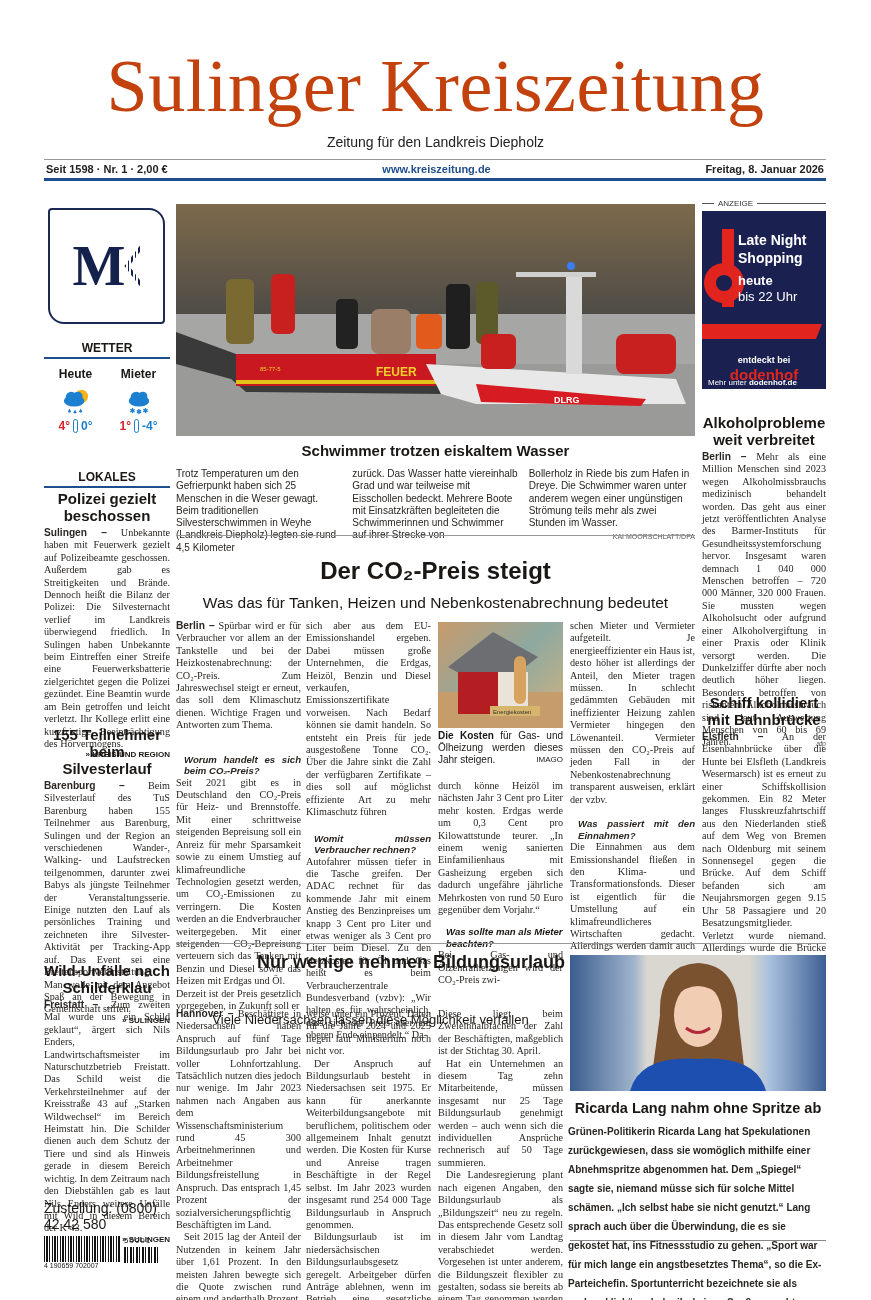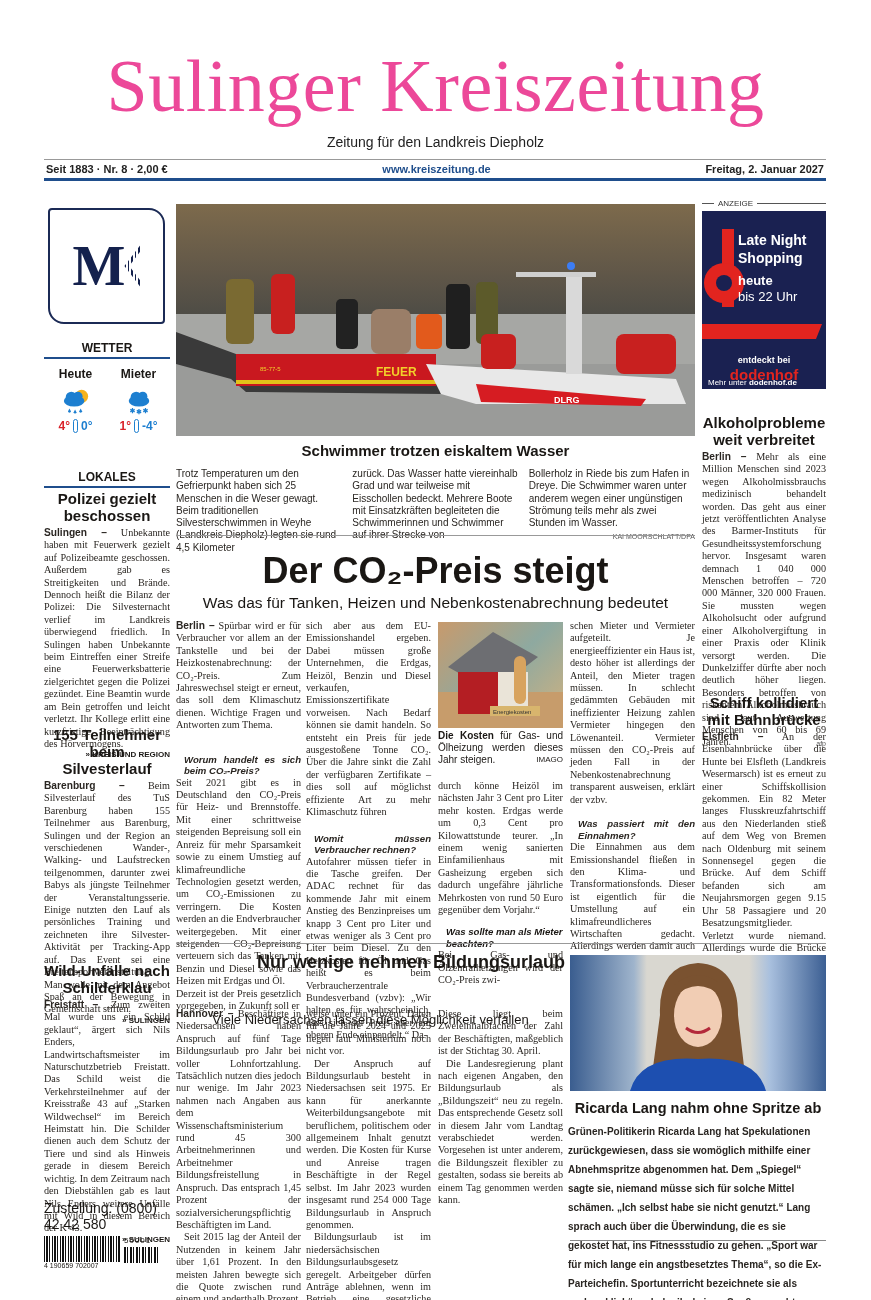--- a/index.html
+++ b/index.html
@@ -2,21 +2,21 @@
 <html><head>
 <meta charset="utf-8">
 <style>
   * { box-sizing: border-box; margin: 0; padding: 0; }
   html, body { width: 871px; height: 1300px; background: #ffffff; overflow: hidden; }
   body { position: relative; font-family: "DejaVu Serif", serif; color: #1a1714; }
   .sans { font-family: "Liberation Sans", sans-serif; }
   .abs { position: absolute; }
 
   
-  .masthead-title { left: 0; width: 871px; top: 44px; text-align: center; font-family: "Liberation Serif", serif; font-size: 74px; letter-spacing: 0.5px; color: #ec4899; line-height: 84px; }
+  .masthead-title { left: 0; width: 871px; top: 44px; text-align: center; font-family: "Liberation Serif", serif; font-size: 74px; letter-spacing: 0.5px; color: #c2410c; line-height: 84px; }
   .masthead-sub { left: 0; width: 871px; top: 134px; text-align: center; font-family: "Liberation Sans", sans-serif; font-size: 14px; color: #222; }
   .meta-bar { left: 44px; width: 782px; top: 159px; height: 22px; border-top: 1px solid #999; border-bottom: 3px solid #1f4e8c; display: flex; justify-content: space-between; align-items: center; font-family: "Liberation Sans", sans-serif; font-size: 11px; font-weight: bold; color: #222; padding: 0 2px; }
   .meta-bar .url { color: #1f4e8c; }
 
   
   .logo-box { left: 48px; top: 208px; width: 117px; height: 116px; border: 2px solid #1b2a55; border-radius: 4px 16px 4px 16px; display: flex; align-items: center; justify-content: center; }
   .logo-m { font-family: "Liberation Serif", serif; font-size: 56px; font-weight: bold; color: #14214d; letter-spacing: -2px; }
   .logo-k { display: inline-block; width: 16px; height: 42px; background: repeating-linear-gradient(90deg, #14214d 0 1.5px, transparent 1.5px 3.5px); clip-path: polygon(0 50%, 100% 0, 100% 15%, 30% 50%, 100% 85%, 100% 100%); margin-left: 1px; vertical-align: middle; }
 
   .section-head { font-family: "Liberation Sans", sans-serif; font-weight: bold; font-size: 12px; text-align: center; border-bottom: 2px solid #1f4e8c; padding-bottom: 2px; }
@@ -40,21 +40,21 @@
   .col-left { left: 44px; width: 126px; }
 
   
   .main-photo { left: 176px; top: 204px; width: 519px; height: 232px; overflow: hidden; background: #6b6357; }
   .swim-head { left: 176px; top: 442px; width: 519px; text-align: center; font-family: "Liberation Sans", sans-serif; font-weight: bold; font-size: 15px; }
   .swim-cols { left: 176px; top: 468px; width: 519px; display: grid; grid-template-columns: 1fr 1fr 1fr; gap: 10px; font-family: "Liberation Sans", sans-serif; font-size: 10px; line-height: 12.3px; color: #2a2622; }
 
   .divider-h { height: 1px; background: #999; }
 
   
-  .co2-head { left: 176px; top: 548px; width: 519px; text-align: center; font-family: "Liberation Sans", sans-serif; font-weight: bold; font-size: 36px; line-height: 46px; }
+  .co2-head { left: 176px; top: 548px; width: 519px; text-align: center; font-family: "Liberation Sans", sans-serif; font-weight: bold; font-size: 24px; line-height: 46px; }
   .co2-sub { left: 176px; top: 594px; width: 519px; text-align: center; font-family: "Liberation Sans", sans-serif; font-size: 15.5px; }
   .co2-col { width: 125px; }
   .qhead { font-family: "Liberation Sans", sans-serif; font-style: italic; font-weight: bold; font-size: 9.6px; line-height: 11.5px; margin-top: 9px; padding-left: 8px; }
   .qhead:first-child { margin-top: 0; }
   .co2-img { width: 125px; height: 106px; position: relative; overflow: hidden; background: linear-gradient(135deg, #c89a6c, #8ea9a0 50%, #d3b27e); }
   .caption { font-family: "Liberation Sans", sans-serif; font-size: 10px; line-height: 12px; text-align: justify; margin-top: 2px; }
 
   
   .ad-label { left: 702px; top: 199px; width: 124px; font-family: "Liberation Sans", sans-serif; font-size: 8px; color: #333; display: flex; align-items: center; gap: 4px; }
   .ad-label::before, .ad-label::after { content: ""; height: 1px; background: #555; flex: 1; }
@@ -73,23 +73,23 @@
   .lang-text { left: 568px; top: 1122px; width: 256px; font-family: "Liberation Sans", sans-serif; font-size: 10px; line-height: 19px; color: #2a2622; font-weight: bold; }
 
   .barcode-area { left: 44px; top: 1200px; width: 126px; }
 </style>
 </head>
 <body>
 
 <div class="abs masthead-title">Sulinger Kreiszeitung</div>
 <div class="abs masthead-sub">Zeitung für den Landkreis Diepholz</div>
 <div class="abs meta-bar">
-  <span>Seit 1883 · Nr. 8 · 2,00 €</span>
+  <span>Seit 1598 · Nr. 1 · 2,00 €</span>
   <span class="url">www.kreiszeitung.de</span>
-  <span>Freitag, 2. Januar 2027</span>
+  <span>Freitag, 8. Januar 2026</span>
 </div>
 
 <div class="abs logo-box">
   <span class="logo-m">M</span>
     <span class="logo-k"></span>
 </div>
 
 <div class="abs weather">
   <div class="section-head">WETTER</div>
   <div class="wx-days">
@@ -320,20 +320,21 @@
   <div><span class="dateline">Hannover –</span> <span>Beschäftigte in Niedersachsen haben Anspruch auf fünf Tage Bildungsurlaub pro Jahr bei voller Lohnfortzahlung. Tatsächlich nutzen dies jedoch nur wenige. Im Jahr 2023 nahmen nach Angaben aus dem Wissenschaftsministerium rund 45 300 Arbeitnehmerinnen und Arbeitnehmer Bildungsfreistellung in Anspruch. Das entsprach 1,45 Prozent der sozialversicherungspflichtig Beschäftigten im Land.</span></div>
   <div style="text-indent:8px;">Seit 2015 lag der Anteil der Nutzenden in keinem Jahr über 1,61 Prozent. In den meisten Jahren bewegte sich die Quote zwischen rund einem und anderthalb Prozent. Während der Corona-Pandemie sank sie zeit-</div>
 </div>
 <div class="abs bu-col body-text" style="left:306px;">
   <div>weise unter ein Prozent. Daten für die Jahre 2024 und 2025 liegen laut Ministerium noch nicht vor.</div>
   <div style="text-indent:8px;">Der Anspruch auf Bildungsurlaub besteht in Niedersachsen seit 1975. Er kann für anerkannte Weiterbildungsangebote mit beruflichem, politischem oder allgemeinem Inhalt genutzt werden. Die Kosten für Kurse und Anreise tragen Beschäftigte in der Regel selbst. Im Jahr 2023 wurden insgesamt rund 254 000 Tage Bildungsurlaub in Anspruch genommen.</div>
   <div style="text-indent:8px;">Bildungsurlaub ist im niedersächsischen Bildungsurlaubsgesetz geregelt. Arbeitgeber dürfen Anträge ablehnen, wenn im Betrieb eine gesetzliche Obergrenze erreicht ist.</div>
 </div>
 <div class="abs bu-col body-text" style="left:438px;">
   <div>Diese liegt beim Zweieinhalbfachen der Zahl der Beschäftigten, maßgeblich ist der Stichtag 30. April.</div>
+  <div style="text-indent:8px;">Hat ein Unternehmen an diesem Tag zehn Mitarbeitende, müssen insgesamt nur 25 Tage Bildungsurlaub genehmigt werden – auch wenn sich die individuellen Ansprüche rechnerisch auf 50 Tage summieren.</div>
   <div style="text-indent:8px;">Die Landesregierung plant nach eigenen Angaben, den Bildungsurlaub als „Bildungszeit“ neu zu regeln. Das entsprechende Gesetz soll in diesem Jahr vom Landtag verabschiedet werden. Vorgesehen ist unter anderem, die Bildungszeit flexibler zu gestalten, sodass sie bereits ab einem Tag genommen werden kann.</div>
 
 </div>
 
 <div class="abs lang-photo">
   <svg width="256" height="136" viewBox="0 0 256 136">
     <path d="M90 60 Q88 10 128 8 Q168 10 168 60 L175 120 L82 120Z" fill="#7a5230"></path>
     <ellipse cx="128" cy="60" rx="24" ry="32" fill="#f1cdb4"></ellipse>
     <path d="M104 42 Q128 20 152 42 L152 30 Q128 10 104 30Z" fill="#7a5230"></path>
     <path d="M116 73 Q128 82 140 73" stroke="#b3293a" stroke-width="3" fill="none"></path>

